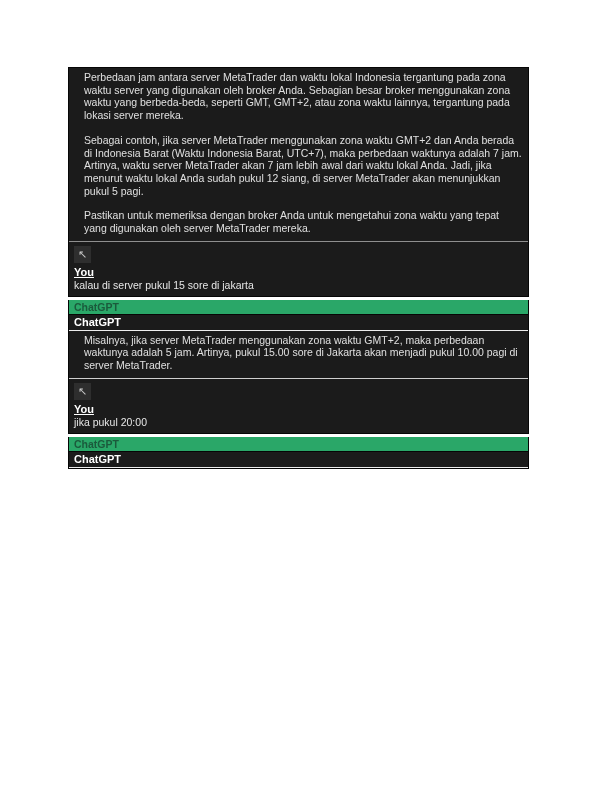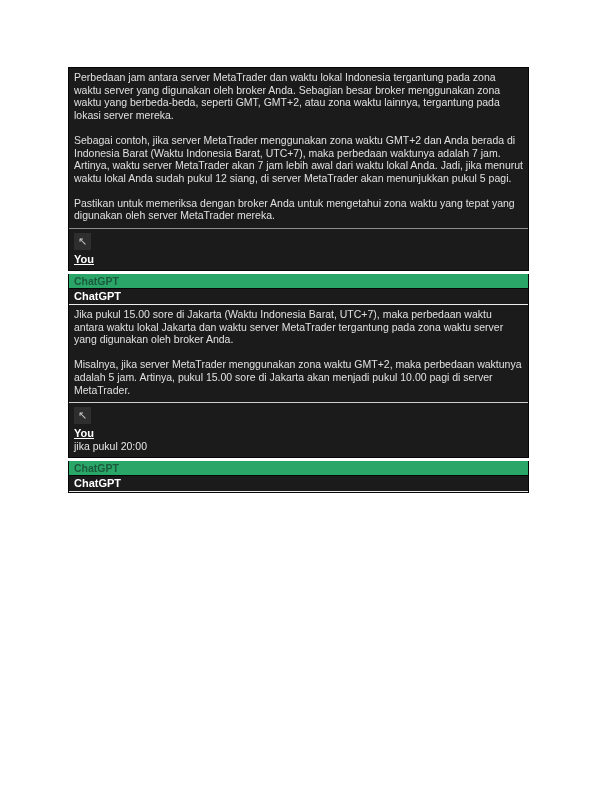--- a/index.html
+++ b/index.html
@@ -14,21 +14,21 @@
     position: absolute;
     left: 68px; top: 67px; width: 461px;
   }
   .dark {
     background: #1b1b1b;
     color: #e0e0e0;
     border: 1px solid #060606;
     font-size: 10.5px;
     line-height: 12.7px;
   }
-  .pad { padding: 3px 5px 4px 5px; }
+  .pad { padding: 3px 5px 4px 15px; }
   .dark p { margin: 0 0 12px 0; }
   .dark p:last-child { margin-bottom: 2px; }
   .hr { border-top: 1px solid #8f8f8f; height: 0; }
   .hr.light { border-top-color: #cfcfcf; }
   .user-section { padding: 4px 5px 4px 5px; }
   .avatar {
     width: 17px; height: 17px;
     background: #2e2e2e;
     color: #c9c9c9;
     display: flex; align-items: center; justify-content: center;
@@ -69,30 +69,30 @@
         <p>Perbedaan jam antara server MetaTrader dan waktu lokal Indonesia tergantung pada zona waktu server yang digunakan oleh broker Anda. Sebagian besar broker menggunakan zona waktu yang berbeda-beda, seperti GMT, GMT+2, atau zona waktu lainnya, tergantung pada lokasi server mereka.</p>
         <p>Sebagai contoh, jika server MetaTrader menggunakan zona waktu GMT+2 dan Anda berada di Indonesia Barat (Waktu Indonesia Barat, UTC+7), maka perbedaan waktunya adalah 7 jam. Artinya, waktu server MetaTrader akan 7 jam lebih awal dari waktu lokal Anda. Jadi, jika menurut waktu lokal Anda sudah pukul 12 siang, di server MetaTrader akan menunjukkan pukul 5 pagi.</p>
         <p>Pastikan untuk memeriksa dengan broker Anda untuk mengetahui zona waktu yang tepat yang digunakan oleh server MetaTrader mereka.</p>
       </div>
       <div class="hr"></div>
       <div class="user-section">
         <div class="avatar">
           <span>↖</span>
         </div>
         <div class="you-label">You</div>
+        <div class="user-msg">kalau di server pukul 15 sore di jakarta</div>
       </div>
     </section>
 
     <div class="gap"></div>
 
     <div class="green-bar">ChatGPT</div>
     <section class="dark">
       <div class="gpt-header">ChatGPT</div>
       <div class="pad">
-        <p>Jika pukul 15.00 sore di Jakarta (Waktu Indonesia Barat, UTC+7), maka perbedaan waktu antara waktu lokal Jakarta dan waktu server MetaTrader tergantung pada zona waktu server yang digunakan oleh broker Anda.</p>
         <p>Misalnya, jika server MetaTrader menggunakan zona waktu GMT+2, maka perbedaan waktunya adalah 5 jam. Artinya, pukul 15.00 sore di Jakarta akan menjadi pukul 10.00 pagi di server MetaTrader.</p>
       </div>
       <div class="hr light"></div>
       <div class="user-section">
         <div class="avatar">
           <span>↖</span>
         </div>
         <div class="you-label">You</div>
         <div class="user-msg">jika pukul 20:00</div>
       </div>

